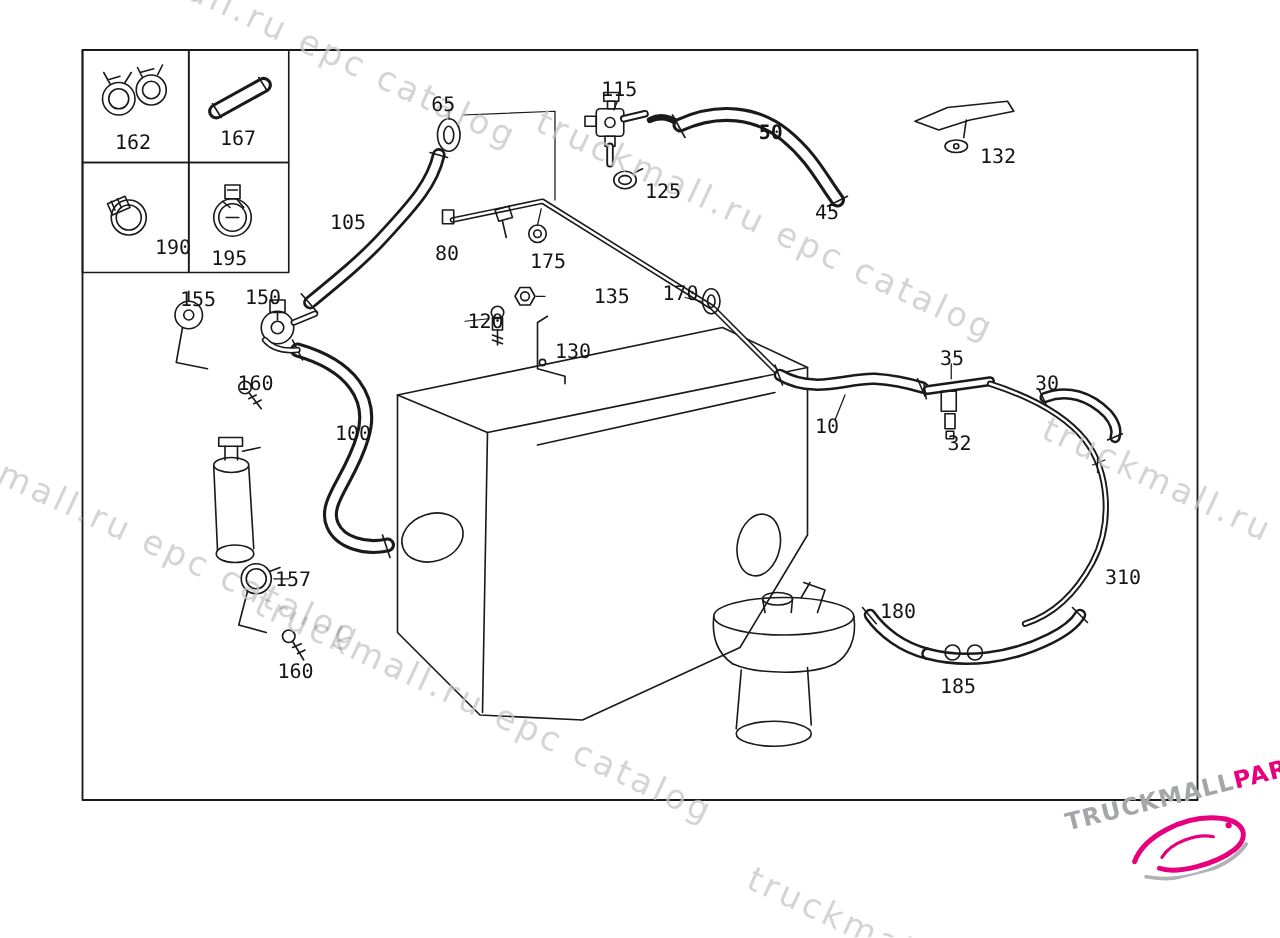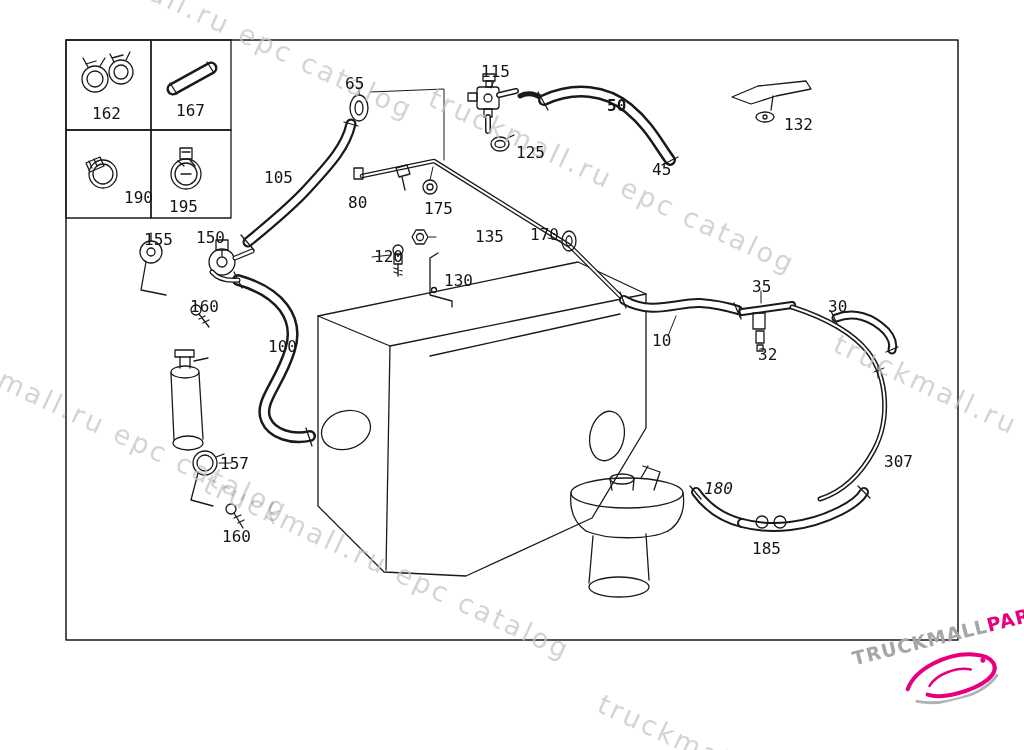--- a/index.html
+++ b/index.html
@@ -309,24 +309,24 @@
       <div class="callout" style="left: 358px; top: 249px; margin-left: 16px;">120</div>
       <div class="callout" style="left: 444px; top: 273px;">130</div>
       <div class="callout" style="left: 144px; top: 232px;">155</div>
       <div class="callout" style="left: 196px; top: 230px;">150</div>
       <div class="callout" style="left: 190px; top: 299px;">160</div>
       <div class="callout" style="left: 268px; top: 339px;">100</div>
       <div class="callout" style="left: 752px; top: 279px;">35</div>
       <div class="callout" style="left: 828px; top: 299px;">30</div>
       <div class="callout" style="left: 758px; top: 347px;">32</div>
       <div class="callout" style="left: 652px; top: 333px;">10</div>
-      <div class="callout" style="left: 884px; top: 454px;">307</div>
+      <div class="callout" style="left: 884px; top: 454px;">310</div>
       <div class="callout" style="left: 220px; top: 456px;">157</div>
       <div class="callout" style="left: 222px; top: 529px;">160</div>
-      <div class="callout" style="left: 704px; top: 481px; font-style: italic;">180</div>
+      <div class="callout" style="left: 704px; top: 481px;">180</div>
       <div class="callout" style="left: 752px; top: 541px;">185</div>
     </div>
 
   <div class="logo">
     <div class="logo-text">
       <span style="color: rgb(164, 166, 169);">TRUCKMALL</span><span style="color: rgb(230, 0, 125);">PARTS</span>
     </div>
     <svg class="logo-swirl" width="110" height="52" viewBox="0 0 110 52">
       <g fill="none" stroke-linecap="round">
         <path d="M14,44 C40,56 80,54 98,38" stroke="#b0b2b5" stroke-width="3"></path>

